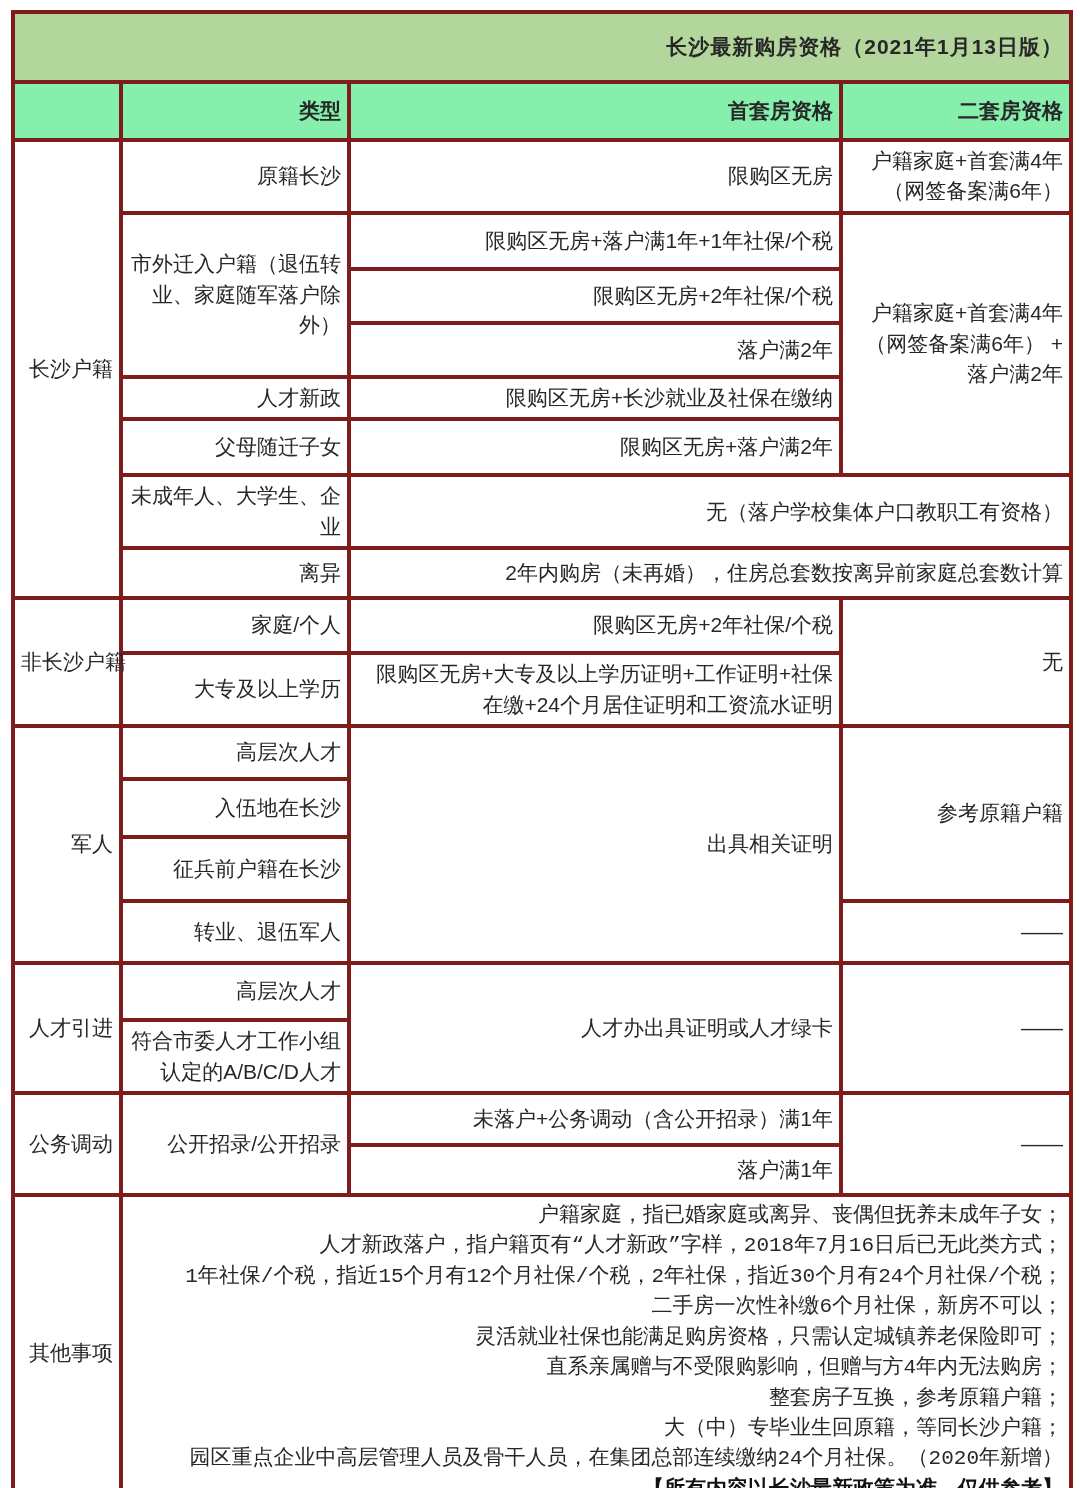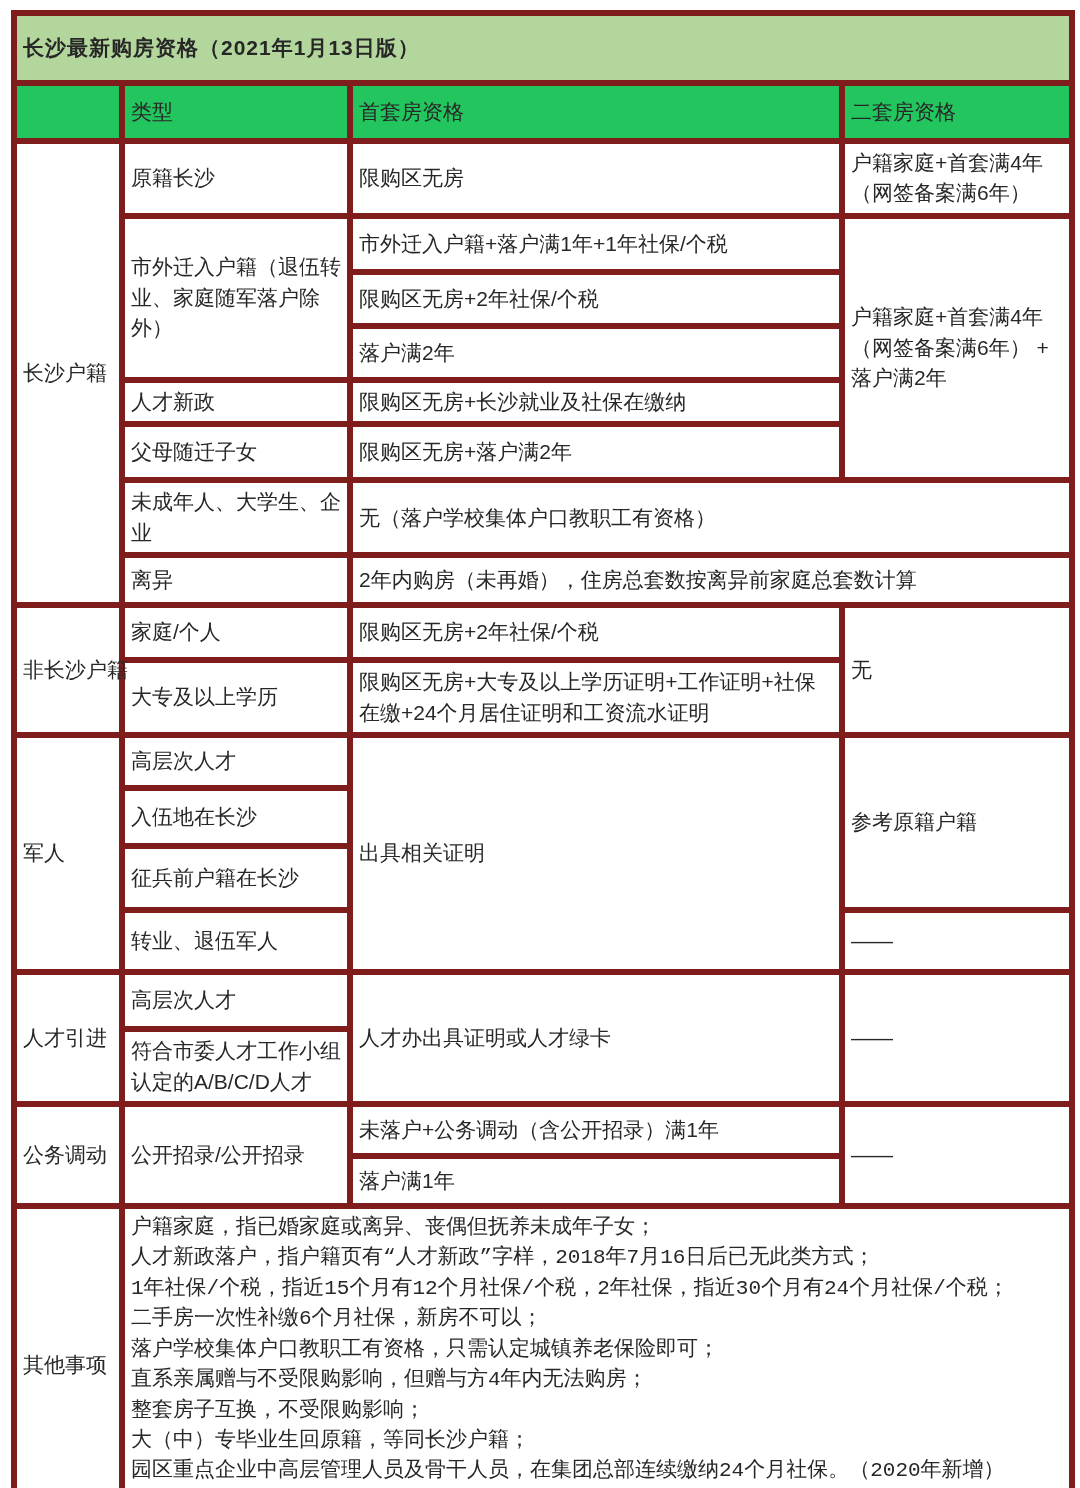--- a/index.html
+++ b/index.html
@@ -20,40 +20,40 @@
     padding: 10px 11px 12px 11px;
     background: #ffffff;
   }
   table.qual {
     border-collapse: collapse;
     table-layout: fixed;
     width: 1058px;
     border: 4px solid #111;
   }
   table.qual td {
-    border: 6px solid #7f1d1d;
-    text-align: left;
+    border: 4px solid #7f1d1d;
+    text-align: right;
     vertical-align: middle;
     padding: 4px 6px;
     font-size: 21px;
     line-height: 1.45;
     color: #272727;
     word-break: break-all;
   }
   tr.sec { border-top: 4px solid #111; }
   td.title-cell {
     background: #b3d69c;
     font-weight: bold;
     font-size: 27px;
     color: #111;
     letter-spacing: 1px;
   }
   td.head-cell {
-    background: #22c55e;
-    font-weight: normal;
+    background: #86efac;
+    font-weight: bold;
     font-size: 25px;
     color: #111;
   }
   td.cat-cell {
     font-weight: normal;
     font-size: 20px;
     color: #111;
     padding: 4px 0;
     white-space: nowrap;
   }
@@ -93,21 +93,21 @@
     </tr>
 
     <tr class="sec" style="height:68px">
       <td rowspan="8" class="cat-cell">长沙户籍</td>
       <td>原籍长沙</td>
       <td>限购区无房</td>
       <td>户籍家庭+首套满4年（网签备案满6年）</td>
     </tr>
     <tr style="height:56px">
       <td rowspan="3">市外迁入户籍（退伍转业、家庭随军落户除外）</td>
-      <td>市外迁入户籍+落户满1年+1年社保/个税</td>
+      <td>限购区无房+落户满1年+1年社保/个税</td>
       <td rowspan="5">户籍家庭+首套满4年（网签备案满6年） + 落户满2年</td>
     </tr>
     <tr style="height:54px">
       <td>限购区无房+2年社保/个税</td>
     </tr>
     <tr style="height:54px">
       <td>落户满2年</td>
     </tr>
     <tr style="height:41px">
       <td>人才新政</td>
@@ -174,23 +174,23 @@
       <td>落户满1年</td>
     </tr>
 
     <tr class="sec" style="height:300px">
       <td class="cat-cell">其他事项</td>
       <td colspan="3" class="notes-cell">
         <p class="note-line">户籍家庭，指已婚家庭或离异、丧偶但抚养未成年子女；</p>
         <p class="note-line">人才新政落户，指户籍页有“人才新政”字样，2018年7月16日后已无此类方式；</p>
         <p class="note-line">1年社保/个税，指近15个月有12个月社保/个税，2年社保，指近30个月有24个月社保/个税；</p>
         <p class="note-line">二手房一次性补缴6个月社保，新房不可以；</p>
-        <p class="note-line">落户学校集体户口教职工有资格，只需认定城镇养老保险即可；</p>
+        <p class="note-line">灵活就业社保也能满足购房资格，只需认定城镇养老保险即可；</p>
         <p class="note-line">直系亲属赠与不受限购影响，但赠与方4年内无法购房；</p>
-        <p class="note-line">整套房子互换，不受限购影响；</p>
+        <p class="note-line">整套房子互换，参考原籍户籍；</p>
         <p class="note-line">大（中）专毕业生回原籍，等同长沙户籍；</p>
         <p class="note-line">园区重点企业中高层管理人员及骨干人员，在集团总部连续缴纳24个月社保。（2020年新增）</p>
         <p class="note-line bold">【所有内容以长沙最新政策为准，仅供参考】</p>
       </td>
     </tr>
   </tbody>
     </table>
 </div>
 
 </body></html>

